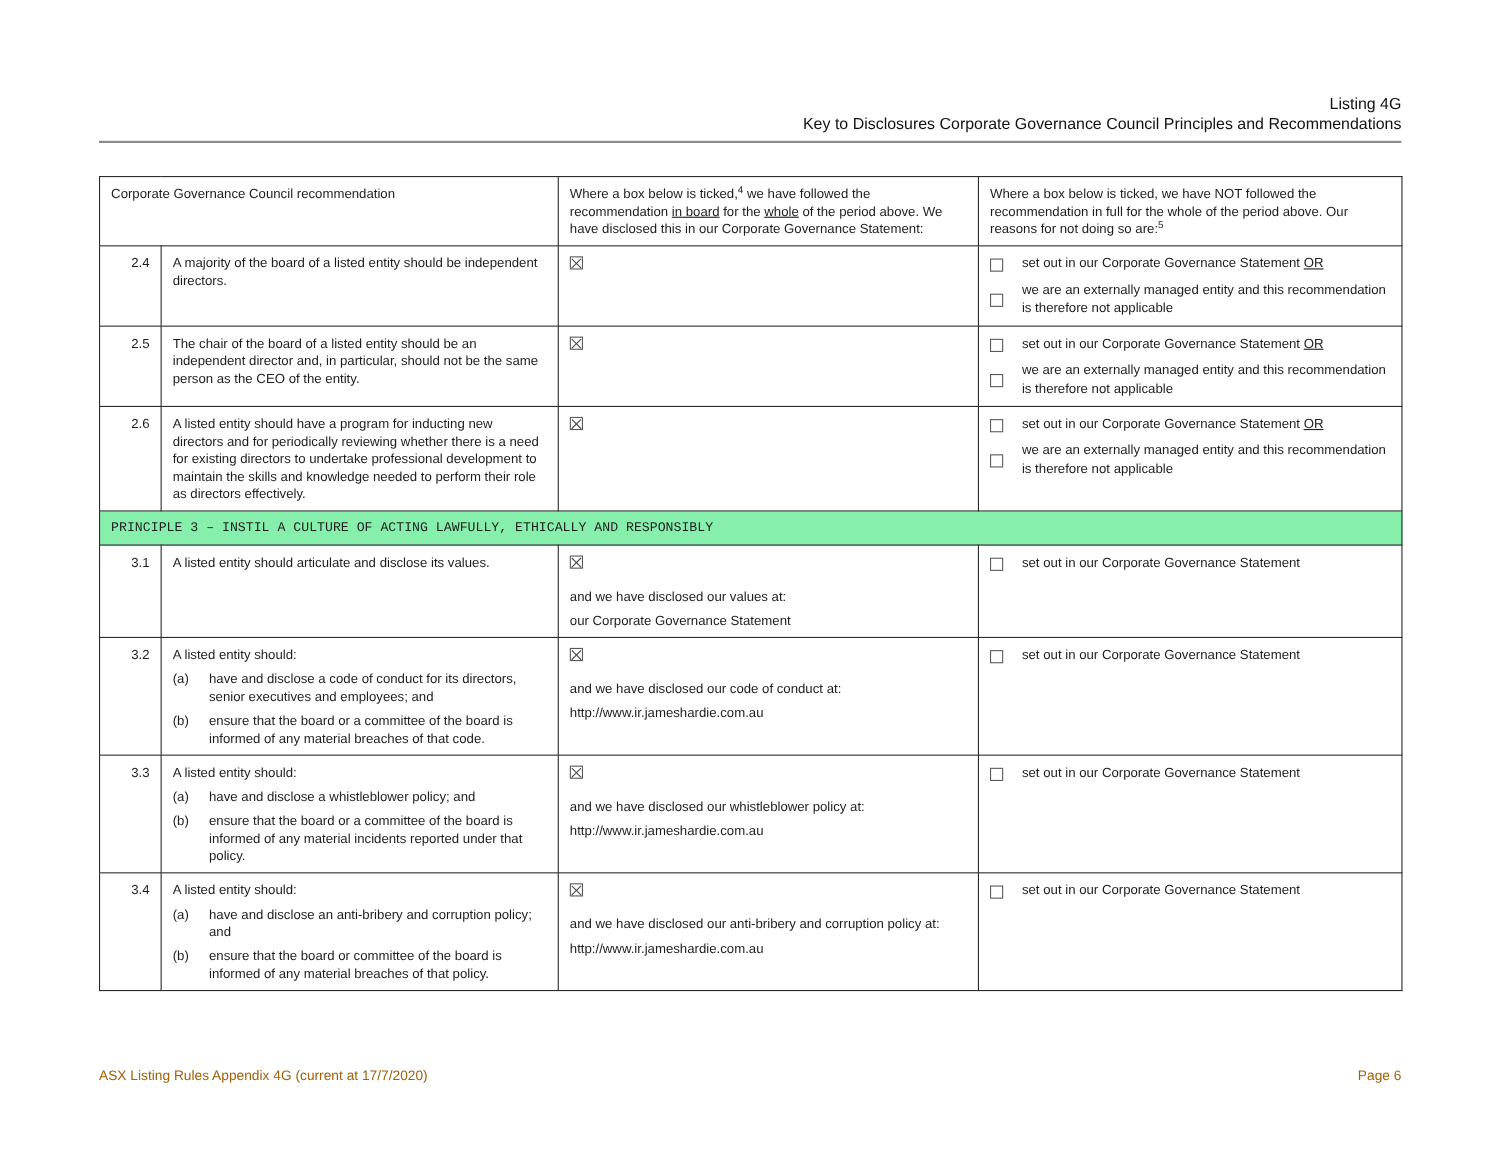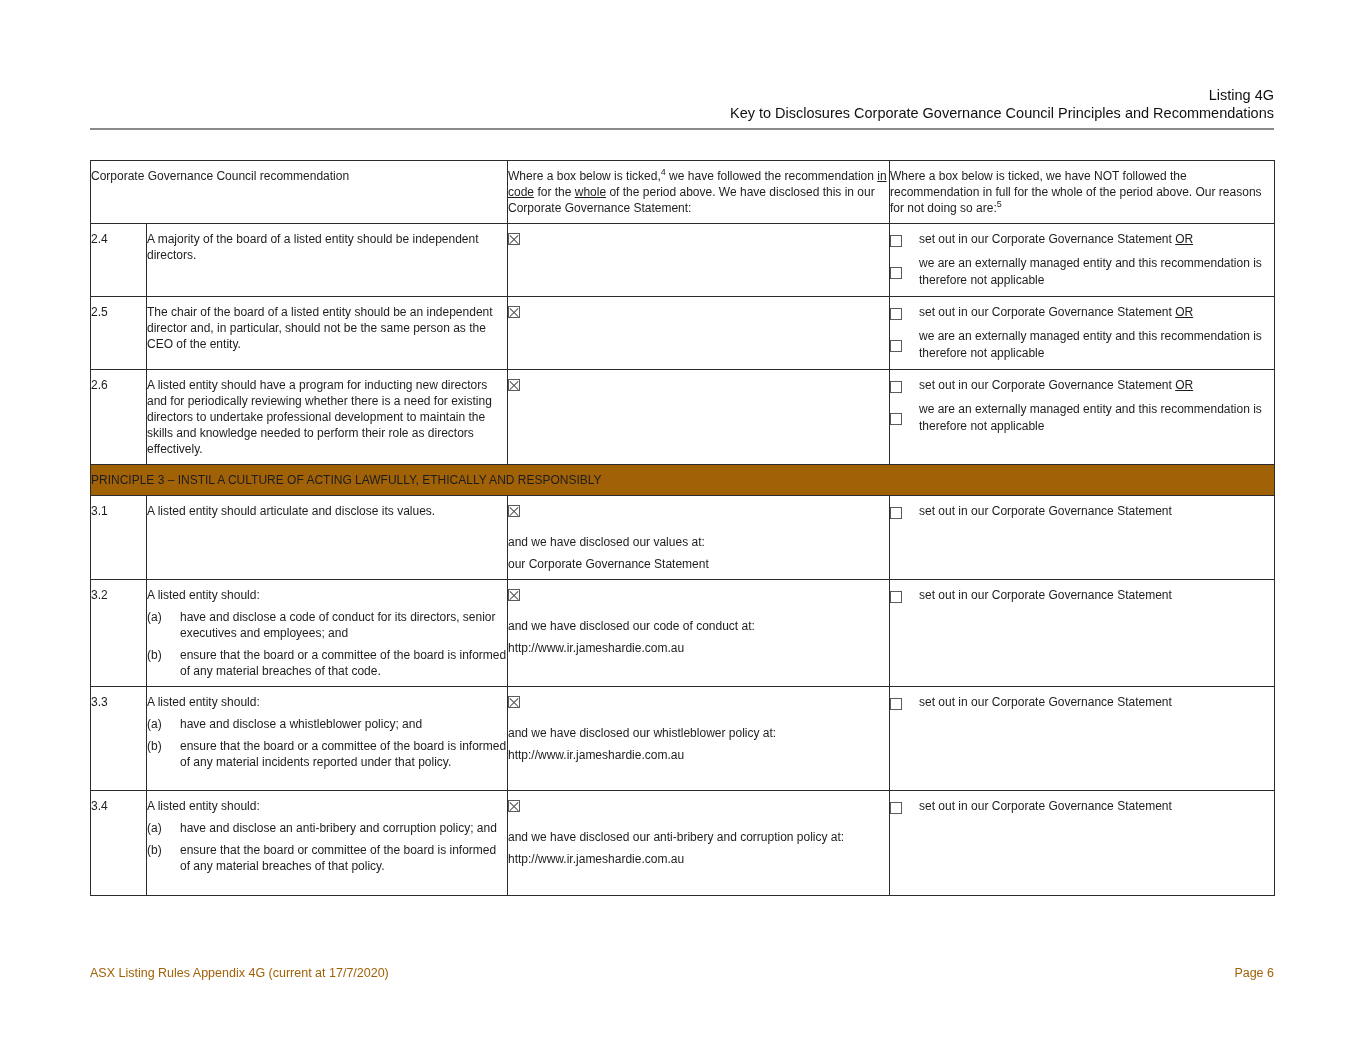--- a/index.html
+++ b/index.html
@@ -7,31 +7,31 @@
     width:1365px;height:1055px;background:#ffffff;box-sizing:border-box;
     padding:86px 91px 0 90px;position:relative;
     font-family:"Liberation Sans","DejaVu Sans",sans-serif;color:#1d1d1d;
   }
   
   .doc-header{text-align:right;font-size:14.5px;line-height:18px;color:#111;
     padding-bottom:6px;border-bottom:2px solid #8a8a8a;}
   
   table.gov{border-collapse:collapse;table-layout:fixed;width:1184px;margin-top:30px;
     font-size:12px;line-height:16px;color:#1d1d1d;}
-  table.gov td{border:1px solid #2b2b2b;vertical-align:top;padding:7px 0;}
-  td.num-cell{padding-left:9px;}
+  table.gov td{border:1px solid #2b2b2b;vertical-align:top;padding:7px 10px;}
+  td.num-cell{padding-left:9px;text-align:right;}
   tr.hdr{height:62px;}
   tr.r0,tr.r1{height:71px;}
   tr.r2{height:94px;}
   tr.banner-row{height:25px;}
   tr.r4{height:82px;}
   tr.r5{height:103px;}
   tr.r6{height:104px;margin-top:38px;}
   tr.r7{height:105px;}
-  td.banner-cell{background:#a16207;padding:4px 9px;}
+  td.banner-cell{background:#86efac;padding:4px 9px;font-family:Liberation Mono, monospace;}
   .u{text-decoration:underline;}
   sup.fn{font-size:9px;line-height:0;vertical-align:super;}
   
   .cb{position:relative;display:inline-block;width:12px;height:12px;
     border:1px solid #5a5a5a;background:#fff;box-sizing:border-box;}
   .cb.checked::before,.cb.checked::after{
     content:"";position:absolute;left:-1px;top:4.5px;width:12px;height:1.2px;background:#4a4a4a;}
   .cb.checked::before{transform:rotate(45deg);}
   .cb.checked::after{transform:rotate(-45deg);}
   
@@ -69,21 +69,21 @@
         <col style="width:382px">
         <col style="width:385px">
     </colgroup>
 
     <tbody>
         <tr class="hdr">
       <td colspan="2">
         <span>Corporate Governance Council recommendation</span>
       </td>
       <td>
-        <span>Where a box below is ticked,</span><sup class="fn">4</sup><span> we have followed the recommendation </span><span class="u">in code</span><span> for the </span><span class="u">whole</span><span> of the period above. We have disclosed this in our Corporate Governance Statement:</span>
+        <span>Where a box below is ticked,</span><sup class="fn">4</sup><span> we have followed the recommendation </span><span class="u">in board</span><span> for the </span><span class="u">whole</span><span> of the period above. We have disclosed this in our Corporate Governance Statement:</span>
       </td>
       <td>
         <span>Where a box below is ticked, we have NOT followed the recommendation in full for the whole of the period above. Our reasons for not doing so are:</span><sup class="fn">5</sup>
       </td>
     </tr>
 
     <tr class="r0">
       <td class="num-cell">2.4</td>
       <td>
         <span>A majority of the board of a listed entity should be independent directors.</span>

